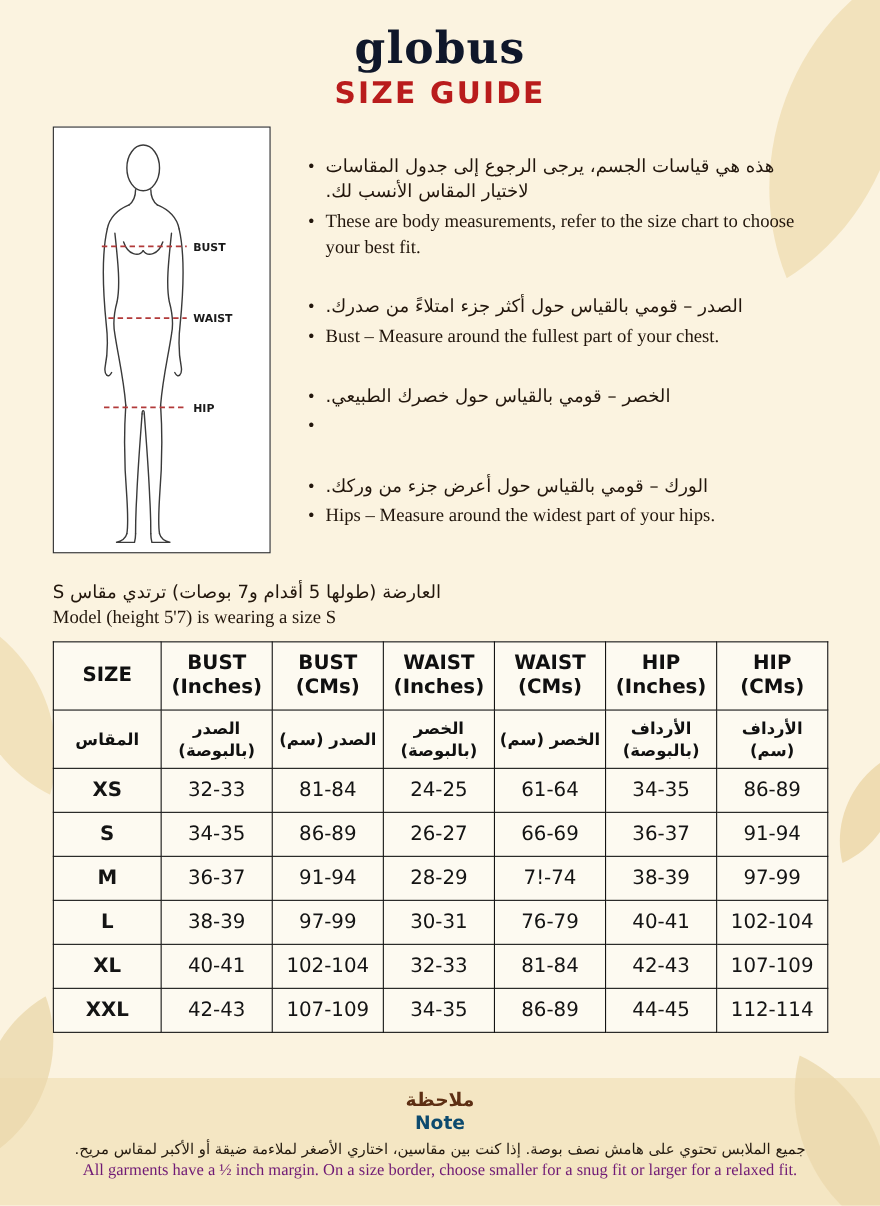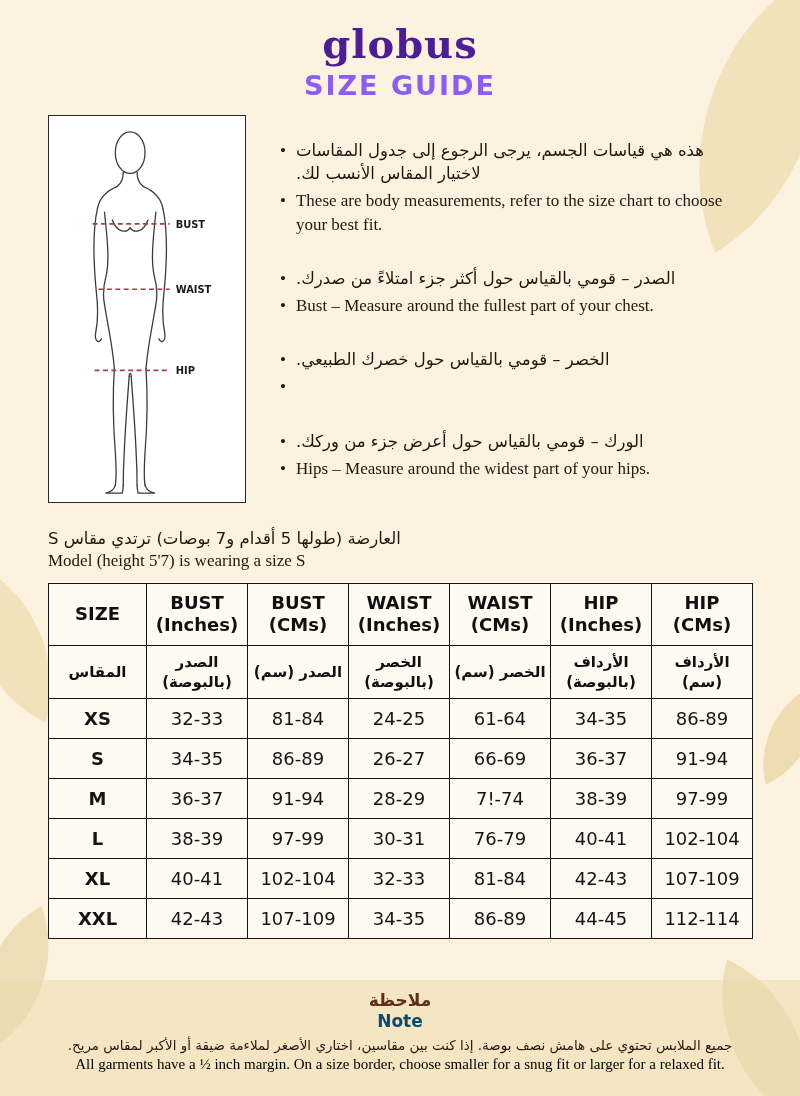--- a/index.html
+++ b/index.html
@@ -16,26 +16,26 @@
   
   .leaf { position:absolute; z-index:0; pointer-events:none; }
 
   .content { position:relative; z-index:1; }
 
   
   .header { text-align:center; padding-top:22px; }
   .logo {
     font-family:"DejaVu Serif", serif;
     font-weight:700; font-size:40px; line-height:1.1;
-    color:#4c1d95; letter-spacing:1px;
+    color:#0f172a; letter-spacing:1px;
   }
   .title {
     font-family:"DejaVu Sans", sans-serif;
     font-weight:800; font-size:27px; letter-spacing:2px;
-    color:#8b5cf6; margin-top:4px;
+    color:#b91c1c; margin-top:4px;
   }
 
   
   .main { display:flex; margin:14px 48px 0 48px; gap:34px; }
   .diagram-box {
     width:198px; height:388px; flex-shrink:0;
     background:#ffffff; border:1.5px solid #2a2a2a;
     padding:4px;
   }
   .diagram-box svg { width:100%; height:100%; display:block; }
@@ -94,21 +94,21 @@
   }
   .footer .t-en {
     font-family:"DejaVu Sans", sans-serif; font-weight:700;
     font-size:17px; color:#0c4a6e; margin-top:1px;
   }
   .footer .x-ar {
     font-family:"DejaVu Sans", sans-serif; font-size:13.5px;
     direction:rtl; margin-top:6px; padding:0 0; color:#241a0e;
   }
   .footer .x-en {
-    font-size:15px; margin-top:3px; padding:0 14px; color:#000000;
+    font-size:15px; margin-top:3px; padding:0 14px; color:#701a75;
   }
 </style>
 </head>
 <body>
 
 <div class="page">
 
   <svg class="leaf" style="top:-30px; right:-55px; width:190px; height:290px; transform:rotate(18deg);" viewBox="0 0 100 160">
       <path d="M50 0 C88 45 88 115 50 160 C12 115 12 45 50 0 Z" fill="#f2e2bc"></path>
     </svg>

